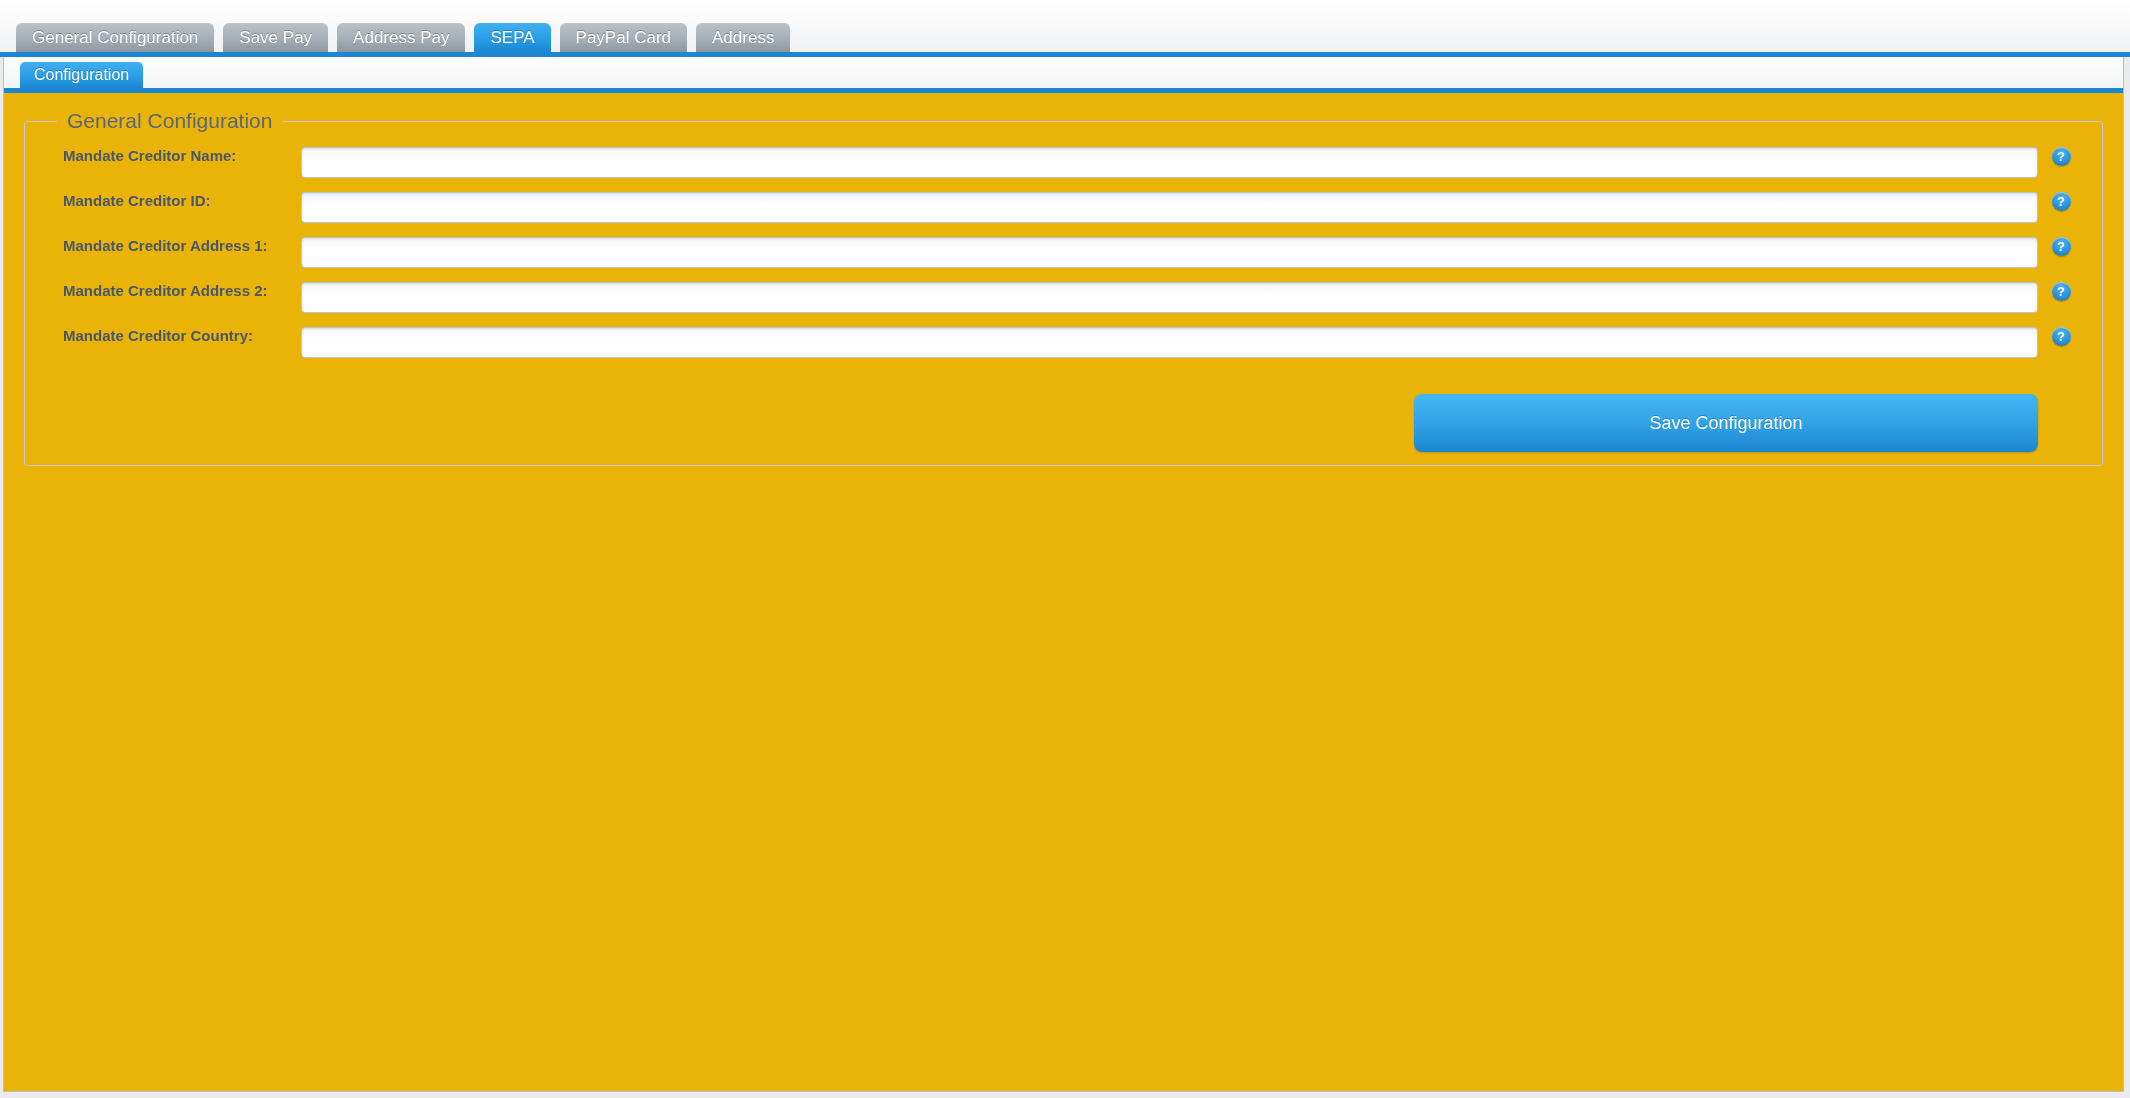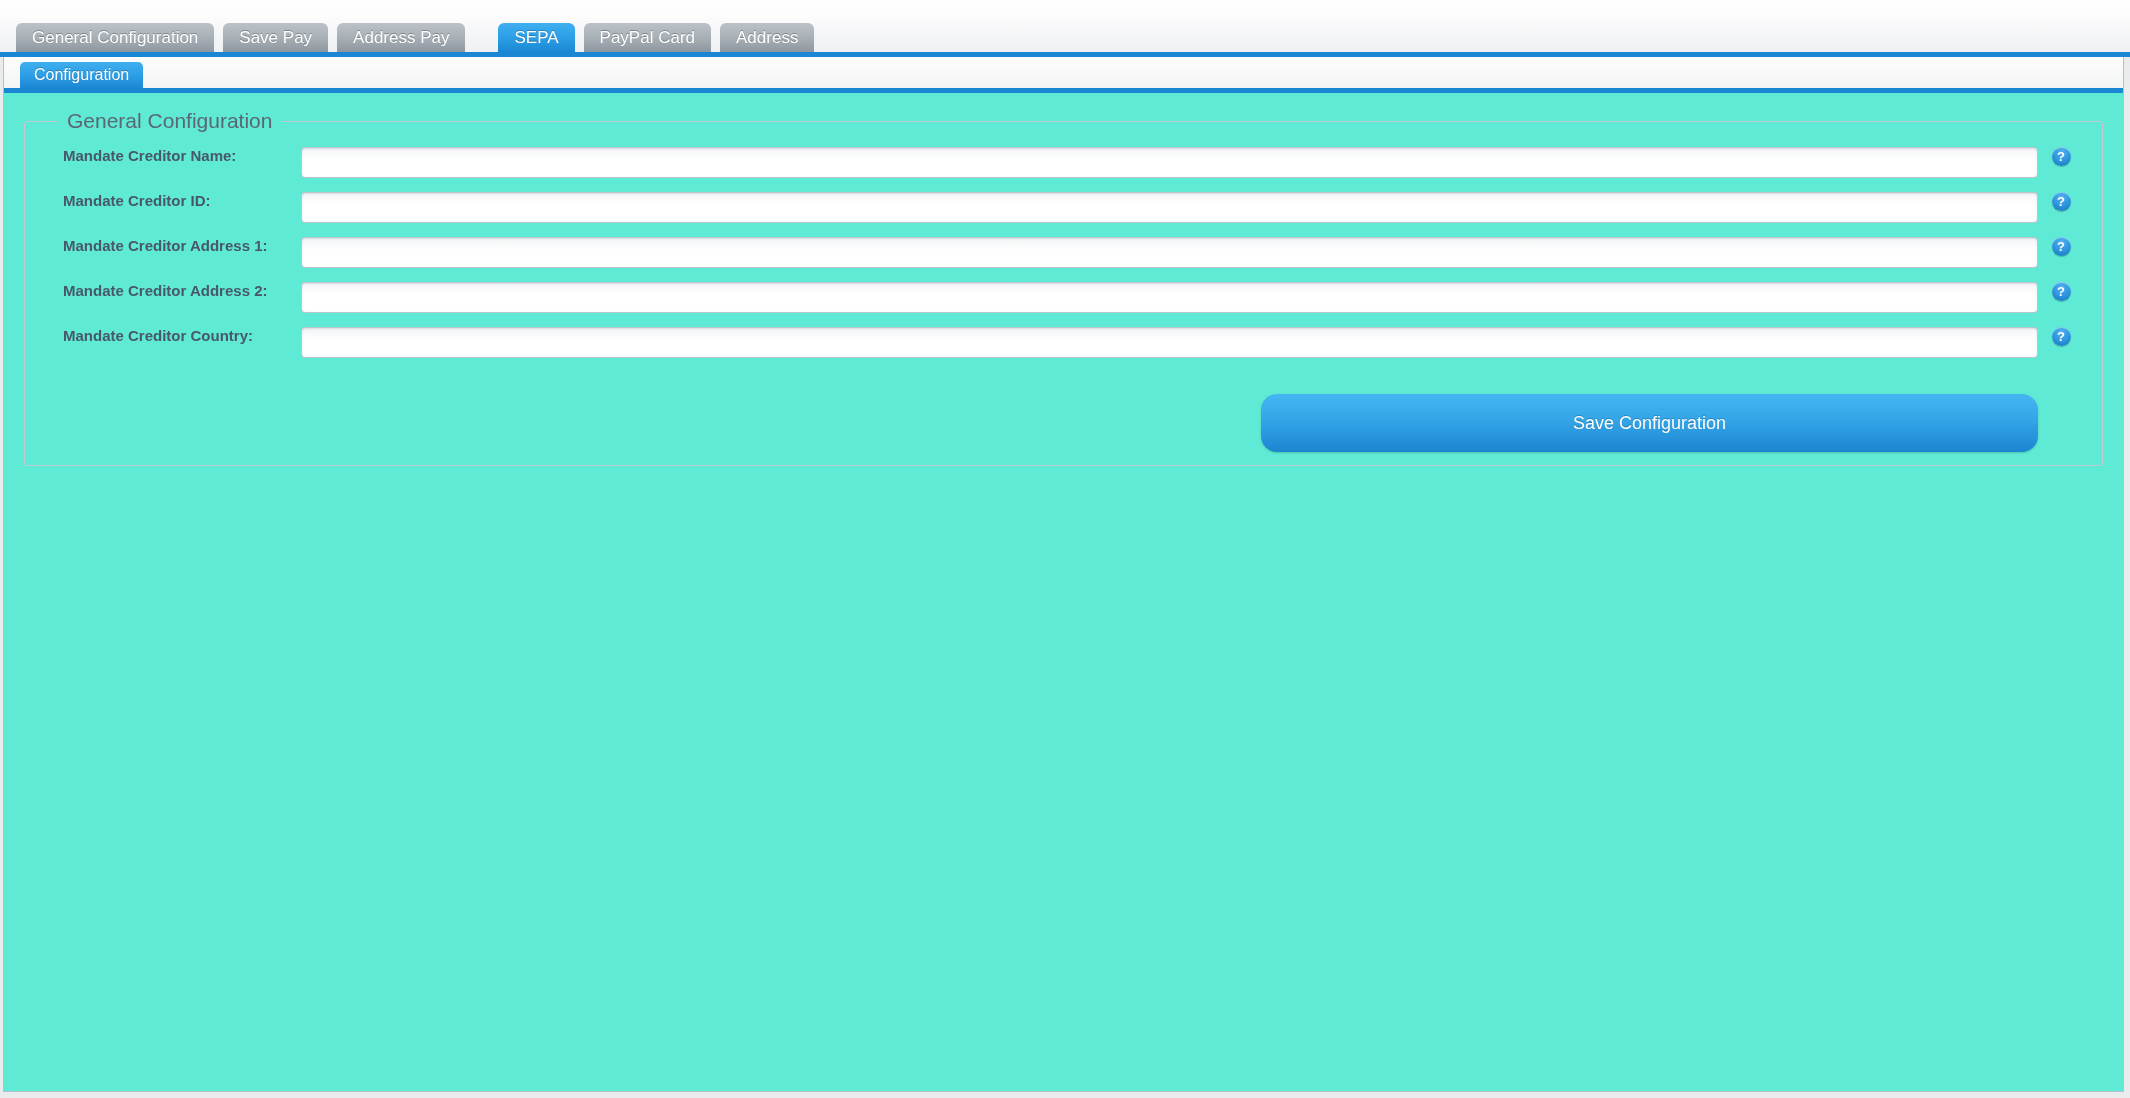--- a/index.html
+++ b/index.html
@@ -47,30 +47,29 @@
     color: #ffffff;
     text-shadow: 0 -1px 0 rgba(0,0,0,0.28);
     background: linear-gradient(to bottom, #bcc2c7 0%, #a8b0b7 50%, #8e979f 100%);
     white-space: nowrap;
     box-sizing: border-box;
     cursor: pointer;
   }
   .tab.active {
     background: linear-gradient(to bottom, #40aff0 0%, #2c9fe6 50%, #1b87d4 100%);
     text-shadow: 0 -1px 0 rgba(0,0,0,0.22);
-    margin-left: 24px;
   }
 
   
   .panel {
     position: relative;
     margin: 0 12px 0 3px;
     width: 2121px;
     height: 1035px;
-    background: #5eead4;
+    background: #eab308;
     border: 1px solid #b6c0c9;
     border-top: none;
     box-sizing: border-box;
   }
   .subtab-bar {
     position: relative;
     height: 36px;
     background: linear-gradient(to bottom, #fdfdfd 0%, #f2f3f4 100%);
   }
   .subtab-underline {
@@ -173,24 +172,24 @@
     cursor: pointer;
     user-select: none;
   }
 
   .actions {
     display: flex;
     justify-content: flex-end;
     padding: 22px 46px 0 0;
   }
   .save-btn {
-    width: 777px;
+    width: 624px;
     height: 58px;
     border: none;
-    border-radius: 16px;
+    border-radius: 8px;
     background: linear-gradient(to bottom, #45b6f2 0%, #33a5e8 45%, #1c85d0 100%);
     color: #ffffff;
     font-family: "Liberation Sans", sans-serif;
     font-size: 18px;
     text-shadow: 0 -1px 0 rgba(0,0,0,0.22);
     cursor: pointer;
     box-shadow: 0 1px 2px rgba(0,0,0,0.18);
   }
 </style>
 </head>

